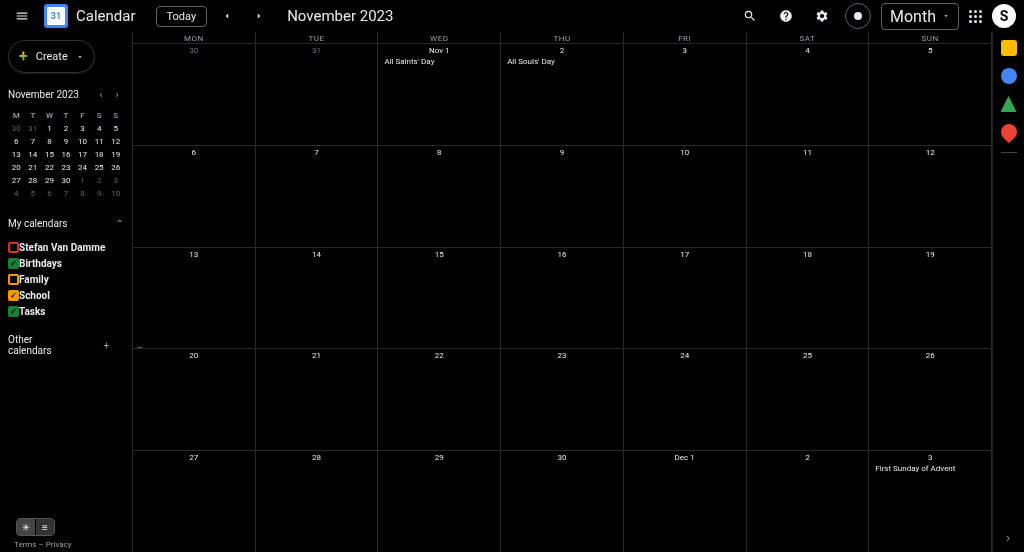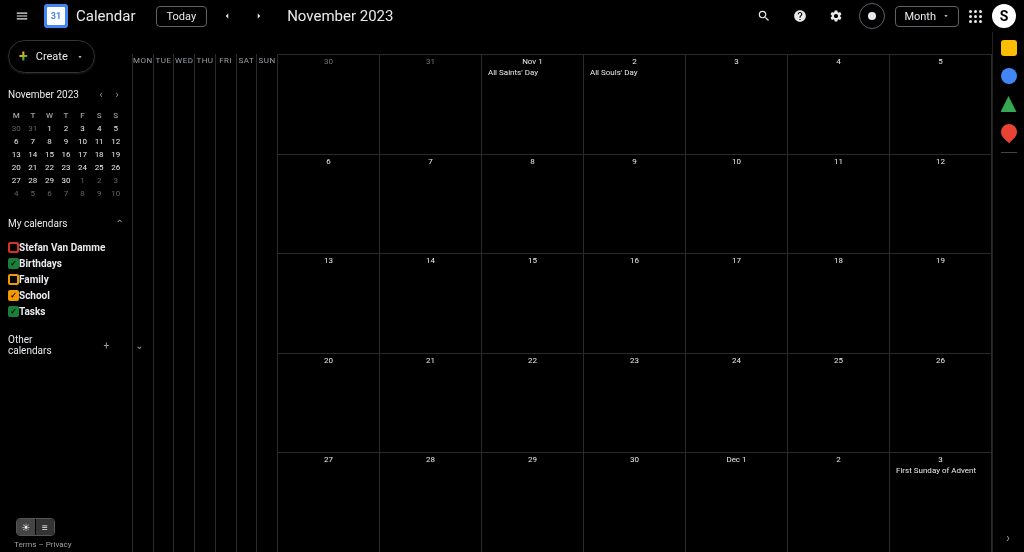--- a/index.html
+++ b/index.html
@@ -12,21 +12,21 @@
 .logo::before { content:''; position:absolute; inset:3px; background:#fff; border-radius:1px; }
 .logo span { position:relative; z-index:1; color:#4285f4; }
 .app-name { font-size: 15px; color: #e8eaed; margin-right: 12px; }
 .today-btn { border: 1px solid #5f6368; padding: 3px 10px; border-radius: 4px; font-size: 11px; cursor: pointer; }
 .nav-arrow { width: 24px; height: 24px; display:flex; align-items:center; justify-content:center; cursor:pointer; border-radius:50%; font-size:14px; }
 .month-title { font-size: 15px; margin-left: 8px; }
 .header-right { margin-left: auto; display: flex; align-items: center; gap: 10px; }
 .hr-icon { width: 26px; height: 26px; display:flex; align-items:center; justify-content:center; cursor:pointer; border-radius:50%; }
 .dark-toggle { width:26px; height:26px; border-radius:50%; border:1px solid #5f6368; display:flex; align-items:center; justify-content:center; cursor:pointer; }
 .dark-toggle span { width:8px; height:8px; border-radius:50%; background:#e8eaed; }
-.view-select { border:1px solid #5f6368; padding:3px 8px; border-radius:4px; font-size:11px; display:flex; align-items:center; gap:6px; cursor:pointer; }
+.view-select { border:1px solid #5f6368; padding:3px 8px; border-radius:4px; font-size:16px; display:flex; align-items:center; gap:6px; cursor:pointer; }
 .apps-icon { display:grid; grid-template-columns:repeat(3,3px); gap:2px; cursor:pointer; }
 .apps-icon span { width:3px; height:3px; background:#e8eaed; border-radius:50%; }
 .avatar { width:24px; height:24px; border-radius:50%; background:#fff; color:#000; display:flex; align-items:center; justify-content:center; font-weight:bold; font-size:14px; cursor:pointer; }
 
 
 .main { display:flex; height: calc(100% - 32px); }
 .sidebar { width: 132px; padding: 8px; display:flex; flex-direction:column; gap:6px; font-size:11px; }
 .create-btn { display:inline-flex; align-items:center; gap:8px; padding:6px 10px; border-radius:20px; box-shadow:0 1px 2px rgba(255,255,255,.1); width:fit-content; cursor:pointer; margin-bottom:8px; border:1px solid #333; }
 .plus-icon { font-size:16px; background:linear-gradient(135deg,#ea4335 0%,#fbbc04 33%,#34a853 66%,#4285f4 100%); -webkit-background-clip:text; color:transparent; font-weight:bold; }
 
@@ -46,21 +46,21 @@
 
 .section-header { display:flex; align-items:flex-end; justify-content:space-between; font-size:10px; padding:2px 0; cursor:pointer; }
 .section-header .chev { font-size:10px; color:#9aa0a6; }
 .cal-list { display:flex; flex-direction:column; gap:3px; margin-top:4px; }
 .cal-item { display:flex; align-items:center; font-size:10px; padding:1px 0; cursor:pointer;font-weight:bold; }
 .checkbox { width:11px; height:11px; border:2px solid; border-radius:2px; display:flex; align-items:center; justify-content:center; font-size:8px; color:#000; }
 .other-hdr { display:flex; align-items:center; gap:26px; font-size:10px; margin-top:10px; }
 .other-hdr .spacer { flex:1; }
 
 
-.grid-wrap { flex:1; display:flex; flex-direction:row; border-left:1px solid #2a2a2a;margin-top:22px; }
+.grid-wrap { flex:1; display:flex; flex-direction:column; border-left:1px solid #2a2a2a; }
 .day-headers { display:grid; grid-template-columns:repeat(7,1fr); }
 .day-header { text-align:center; font-size:8px; color:#9aa0a6; padding:2px 0 0; border-right:1px solid #2a2a2a; letter-spacing:0.5px; }
 .weeks { flex:1; display:grid; grid-template-rows:repeat(5,1fr); }
 .week { display:grid; grid-template-columns:repeat(7,1fr); border-top:1px solid #2a2a2a; }
 .cell { border-right:1px solid #2a2a2a; padding:2px 4px; position:relative; overflow:hidden; }
 .date-num { font-size:8px; text-align:center; color:#e8eaed; margin-bottom:2px; }
 .date-num.dim { color:#70757a; }
 .event { font-size:8px; color:#e8eaed; padding:0 2px; white-space:nowrap; overflow:hidden; text-overflow:ellipsis; }
 
 

